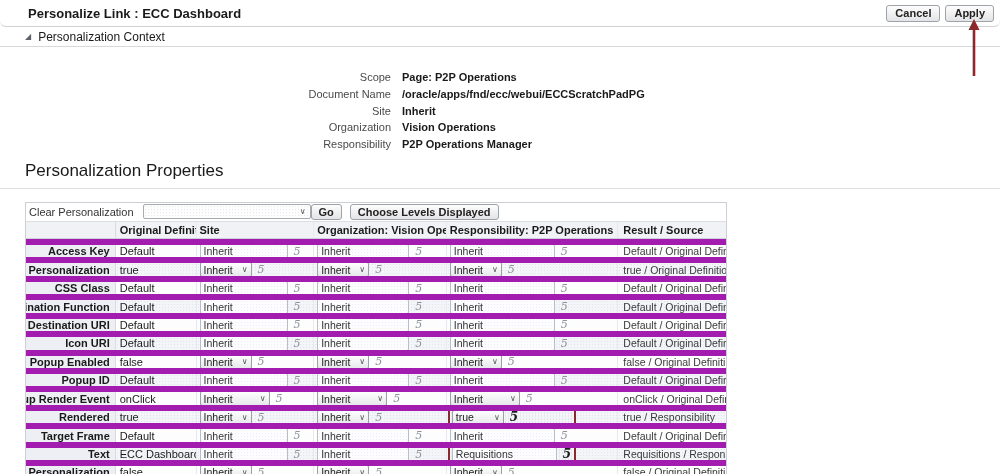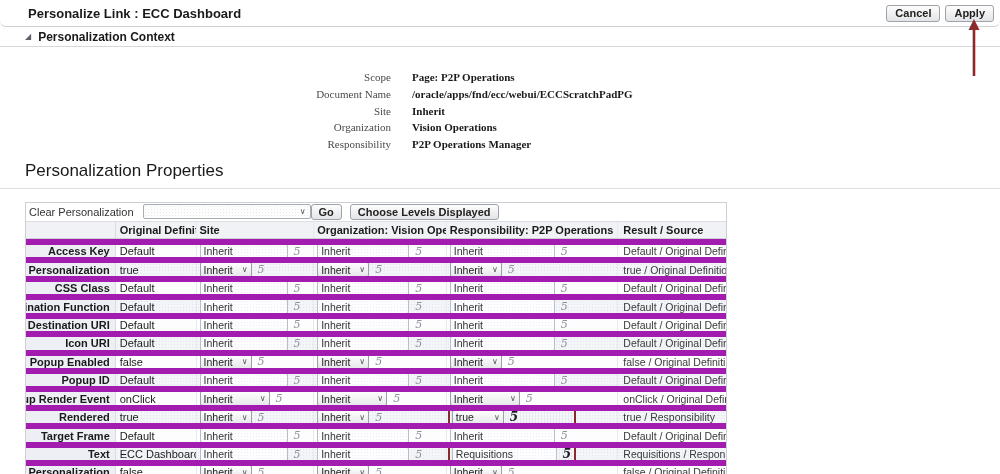--- a/index.html
+++ b/index.html
@@ -17,25 +17,25 @@
   .page-title { font-size:13px; font-weight:bold; }
   .topbtns { display:flex; gap:5px; }
   .btn { font-family:"Liberation Sans",sans-serif; font-size:11px; font-weight:bold; color:#222;
          background:linear-gradient(#fdfdfd,#e3e4e7); border:1px solid #9ea3aa;
          border-radius:3px; padding:1px 8px 2px; height:17px; line-height:13px; cursor:default; }
 
   
   .ctx-header { height:20px; display:flex; align-items:center; padding-left:25px;
                 border-bottom:1px solid #d6d8dc; }
   .tri { font-size:8px; color:#5f6268; margin-right:7px; }
-  .sec-title { font-size:12px; font-weight:bold; }
+  .sec-title { font-size:12px; font-weight:normal; }
   .ctx-fields { padding-top:22px; }
-  .ctx-row { display:flex; line-height:16.8px;font-family:Liberation Serif, serif; }
+  .ctx-row { display:flex; line-height:16.8px; }
   .ctx-label { width:391px; text-align:right; color:#4a4a4a; }
-  .ctx-value { margin-left:21px; font-weight:bold; }
+  .ctx-value { margin-left:11px; font-weight:bold; }
 
   
   .props-header { margin:8px 0 4px 25px; font-size:17px; font-weight:normal; }
   .props-rule { margin-top:7px; border-bottom:1px solid #dddfe3; }
 
   .tablebox { position:relative; margin:13px 0 0 25px; width:702px;
               border:1px solid #cdcfd5; background:#fff; }
 
   .control-row { display:flex; align-items:center; height:19px; padding-left:3px;
                  border-bottom:1px solid #dcdee3; background:#fff; }

